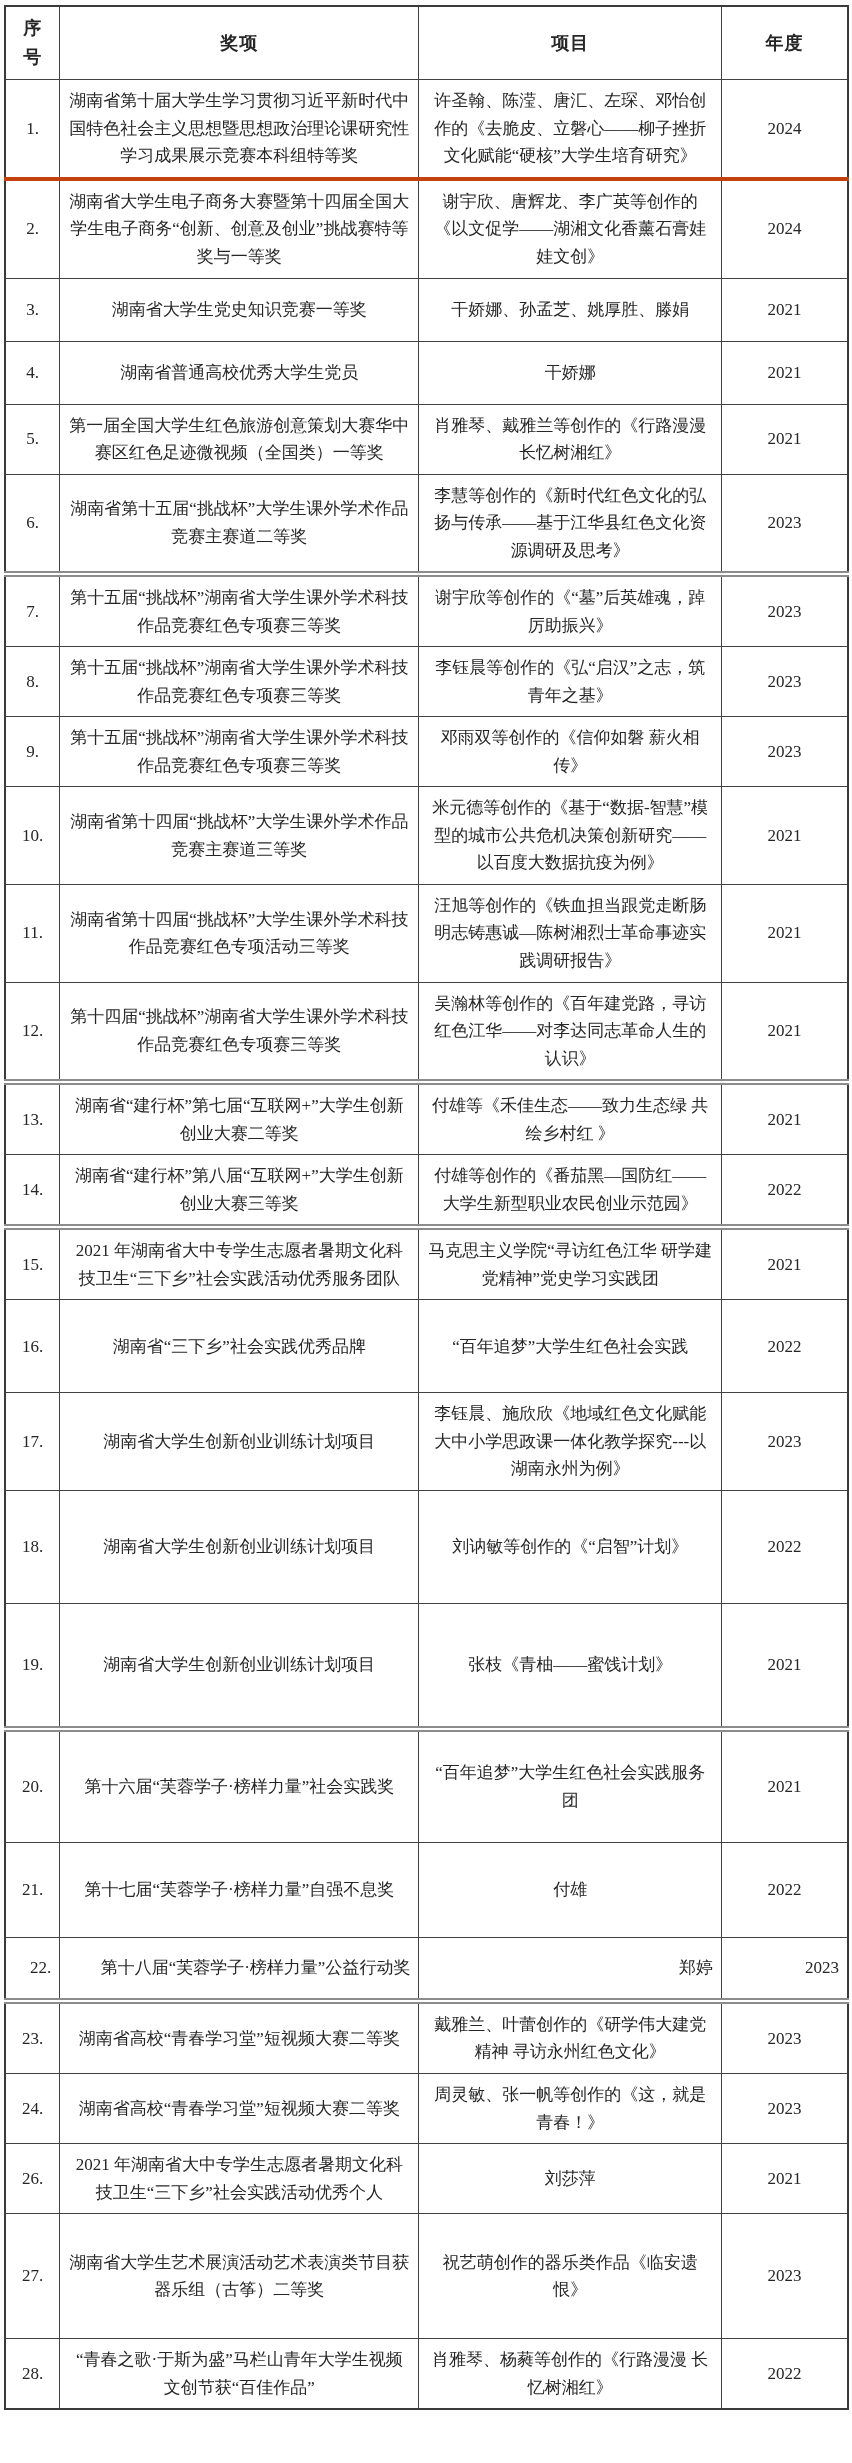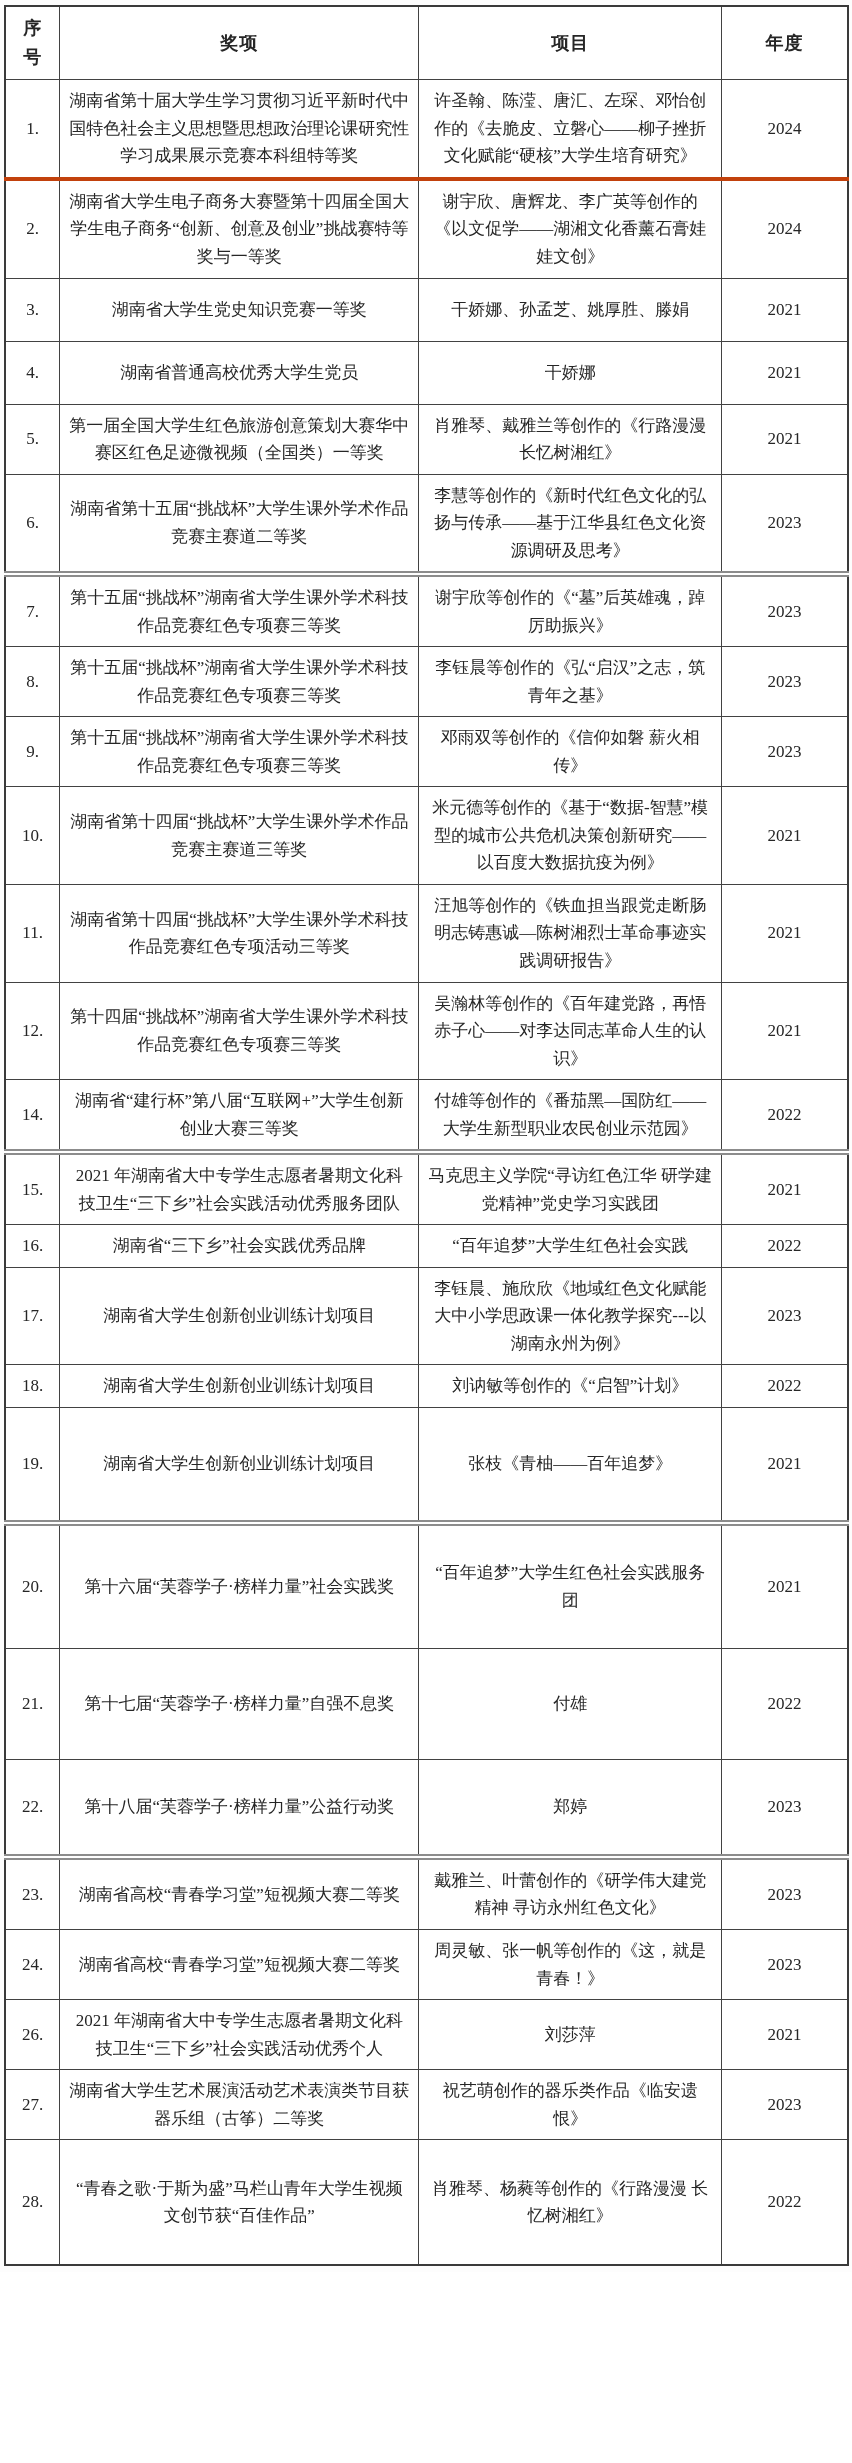--- a/index.html
+++ b/index.html
@@ -47,21 +47,21 @@
   tr.gray-break td { border-top: 6px double #8c8c8c; }
 
   
   tbody tr:nth-child(3)  td { height: 48px; }
   tbody tr:nth-child(4)  td { height: 48px; }
   tbody tr:nth-child(16) td { height: 78px; }
   tbody tr:nth-child(18) td { height: 98px; margin-top: 20px; }
   tbody tr:nth-child(19) td { height: 108px; margin-top: 13px; }
   tbody tr:nth-child(20) td { height: 96px; }
   tbody tr:nth-child(21) td { height: 80px; }
-  tbody tr:nth-child(22) td { height: 46px; }
+  tbody tr:nth-child(22) td { height: 46px; text-align: right; }
   tbody tr:nth-child(26) td { height: 110px; }
 </style>
 </head>
 <body>
 
 <div class="page">
   <table class="awards">
     <colgroup>
       <col style="width:6.5%">
       <col style="width:42.6%">
@@ -139,21 +139,27 @@
         </tr>
         <tr>
           <td class="no-cell">11.</td>
           <td class="award-cell">湖南省第十四届“挑战杯”大学生课外学术科技作品竞赛红色专项活动三等奖</td>
           <td class="project-cell">汪旭等创作的《铁血担当跟党走断肠明志铸惠诚—陈树湘烈士革命事迹实践调研报告》</td>
           <td class="year-cell">2021</td>
         </tr>
         <tr>
           <td class="no-cell">12.</td>
           <td class="award-cell">第十四届“挑战杯”湖南省大学生课外学术科技作品竞赛红色专项赛三等奖</td>
-          <td class="project-cell">吴瀚林等创作的《百年建党路，再悟赤子心——对李达同志革命人生的认识》</td>
+          <td class="project-cell">吴瀚林等创作的《百年建党路，寻访红色江华——对李达同志革命人生的认识》</td>
+          <td class="year-cell">2021</td>
+        </tr>
+        <tr class="gray-break">
+          <td class="no-cell">13.</td>
+          <td class="award-cell">湖南省“建行杯”第七届“互联网+”大学生创新创业大赛二等奖</td>
+          <td class="project-cell">付雄等《禾佳生态——致力生态绿 共绘乡村红 》</td>
           <td class="year-cell">2021</td>
         </tr>
         <tr>
           <td class="no-cell">14.</td>
           <td class="award-cell">湖南省“建行杯”第八届“互联网+”大学生创新创业大赛三等奖</td>
           <td class="project-cell">付雄等创作的《番茄黑—国防红——大学生新型职业农民创业示范园》</td>
           <td class="year-cell">2022</td>
         </tr>
         <tr class="gray-break">
           <td class="no-cell">15.</td>
@@ -175,21 +181,21 @@
         </tr>
         <tr>
           <td class="no-cell">18.</td>
           <td class="award-cell">湖南省大学生创新创业训练计划项目</td>
           <td class="project-cell">刘讷敏等创作的《“启智”计划》</td>
           <td class="year-cell">2022</td>
         </tr>
         <tr>
           <td class="no-cell">19.</td>
           <td class="award-cell">湖南省大学生创新创业训练计划项目</td>
-          <td class="project-cell">张枝《青柚——百年追梦》</td>
+          <td class="project-cell">张枝《青柚——蜜饯计划》</td>
           <td class="year-cell">2021</td>
         </tr>
         <tr class="gray-break">
           <td class="no-cell">20.</td>
           <td class="award-cell">第十六届“芙蓉学子·榜样力量”社会实践奖</td>
           <td class="project-cell">“百年追梦”大学生红色社会实践服务团</td>
           <td class="year-cell">2021</td>
         </tr>
         <tr>
           <td class="no-cell">21.</td>

